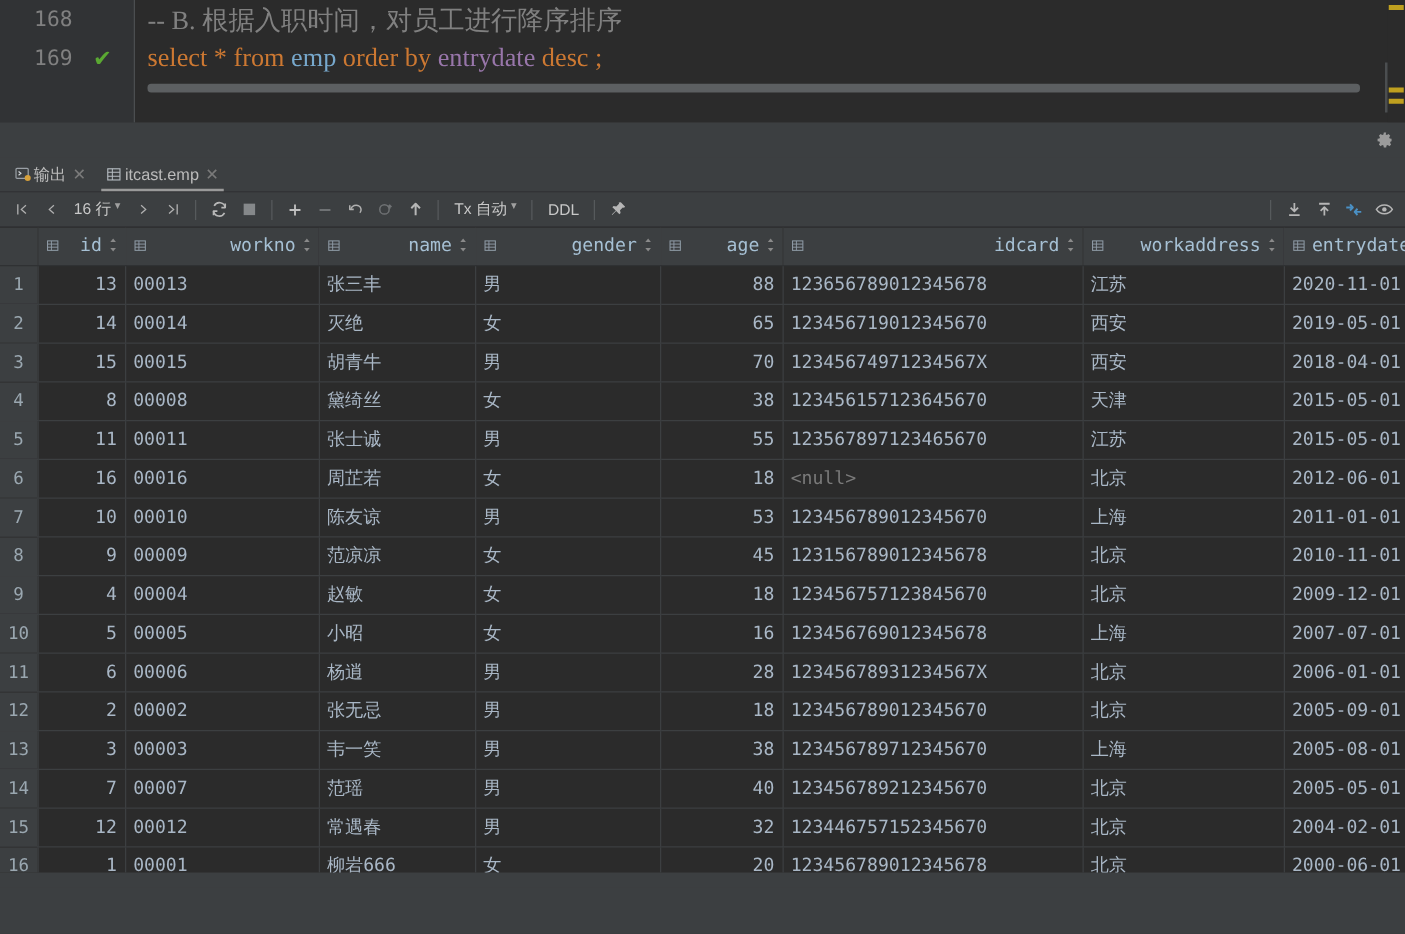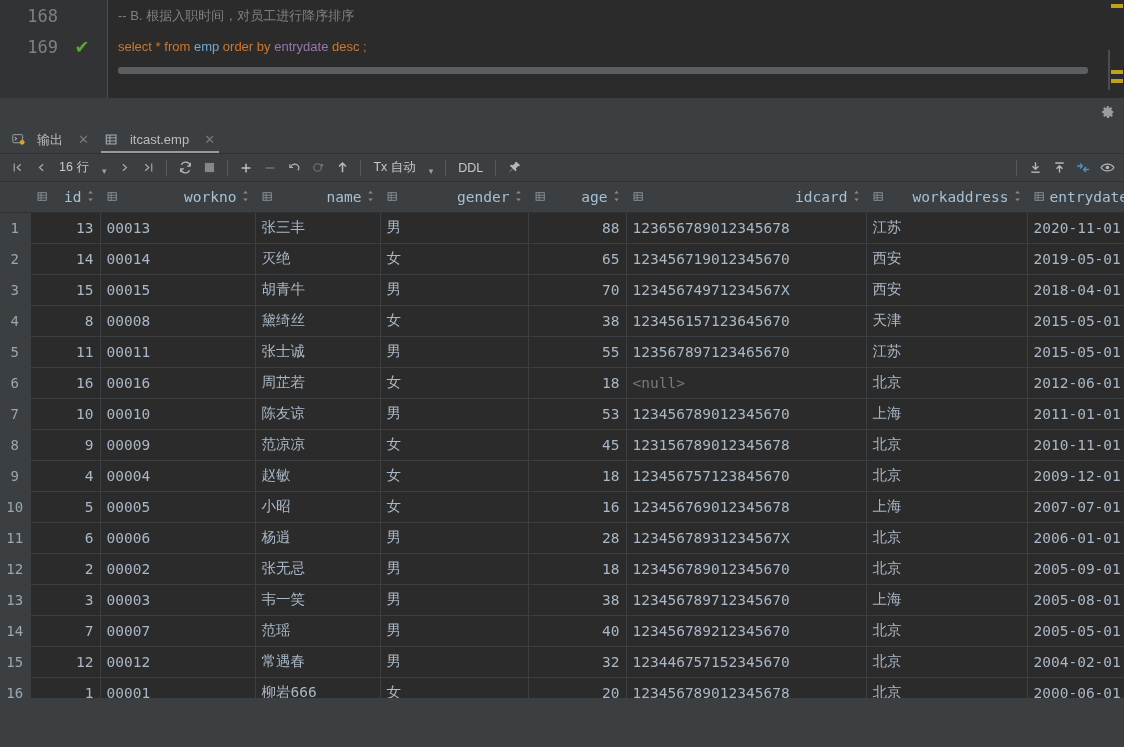--- a/index.html
+++ b/index.html
@@ -50,22 +50,22 @@
   .code-area {
     flex: 1;
     position: relative;
     background: #2b2b2b;
     padding-left: 10px;
   }
   .code-line {
     height: 31px;
     display: flex;
     align-items: center;
-    font-family: Liberation Sans, sans-serif;
-    font-size: 13px;
+    font-family: Liberation Serif, serif;
+    font-size: 21px;
     white-space: pre;
   }
   .tok-comment { color: #808080; }
   .tok-kw      { color: #cc7832; }
   .tok-tbl     { color: #77a8cc; }
   .tok-col     { color: #9876aa; }
   .tok-op      { color: #cc7832; }
   .tok-plain   { color: #a9b7c6; }
 
   .h-scroll-track {
@@ -121,21 +121,21 @@
     height: 28px;
     background: #3c3f41;
     display: flex;
     align-items: stretch;
     border-bottom: 1px solid #2f3133;
     padding-left: 4px;
   }
   .tab {
     display: flex;
     align-items: center;
-    gap: 12px;
+    gap: 2px;
     padding: 0 8px;
     color: #bbbbbb;
     font-size: 13px;
     position: relative;
     cursor: default;
   }
   .tab.active::after {
     content: "";
     position: absolute;
     left: 4px; right: 4px; bottom: 0;
@@ -159,21 +159,21 @@
   }
   .tb-btn {
     width: 22px; height: 22px;
     display: flex; align-items: center; justify-content: center;
     color: #b0b0b0;
     font-size: 14px;
     border-radius: 2px;
   }
   .tb-btn.dim { color: #6a6d6f; }
   .tb-text {
-    display: flex; align-items: flex-end; gap: 13px;
+    display: flex; align-items: flex-start; gap: 3px;
     padding: 0 5px;
     color: #c8c8c8;
     font-size: 12.5px;
     white-space: nowrap;
   }
   .tb-sep {
     width: 1px; height: 16px;
     background: #565a5c;
     margin: 0 5px;
   }

